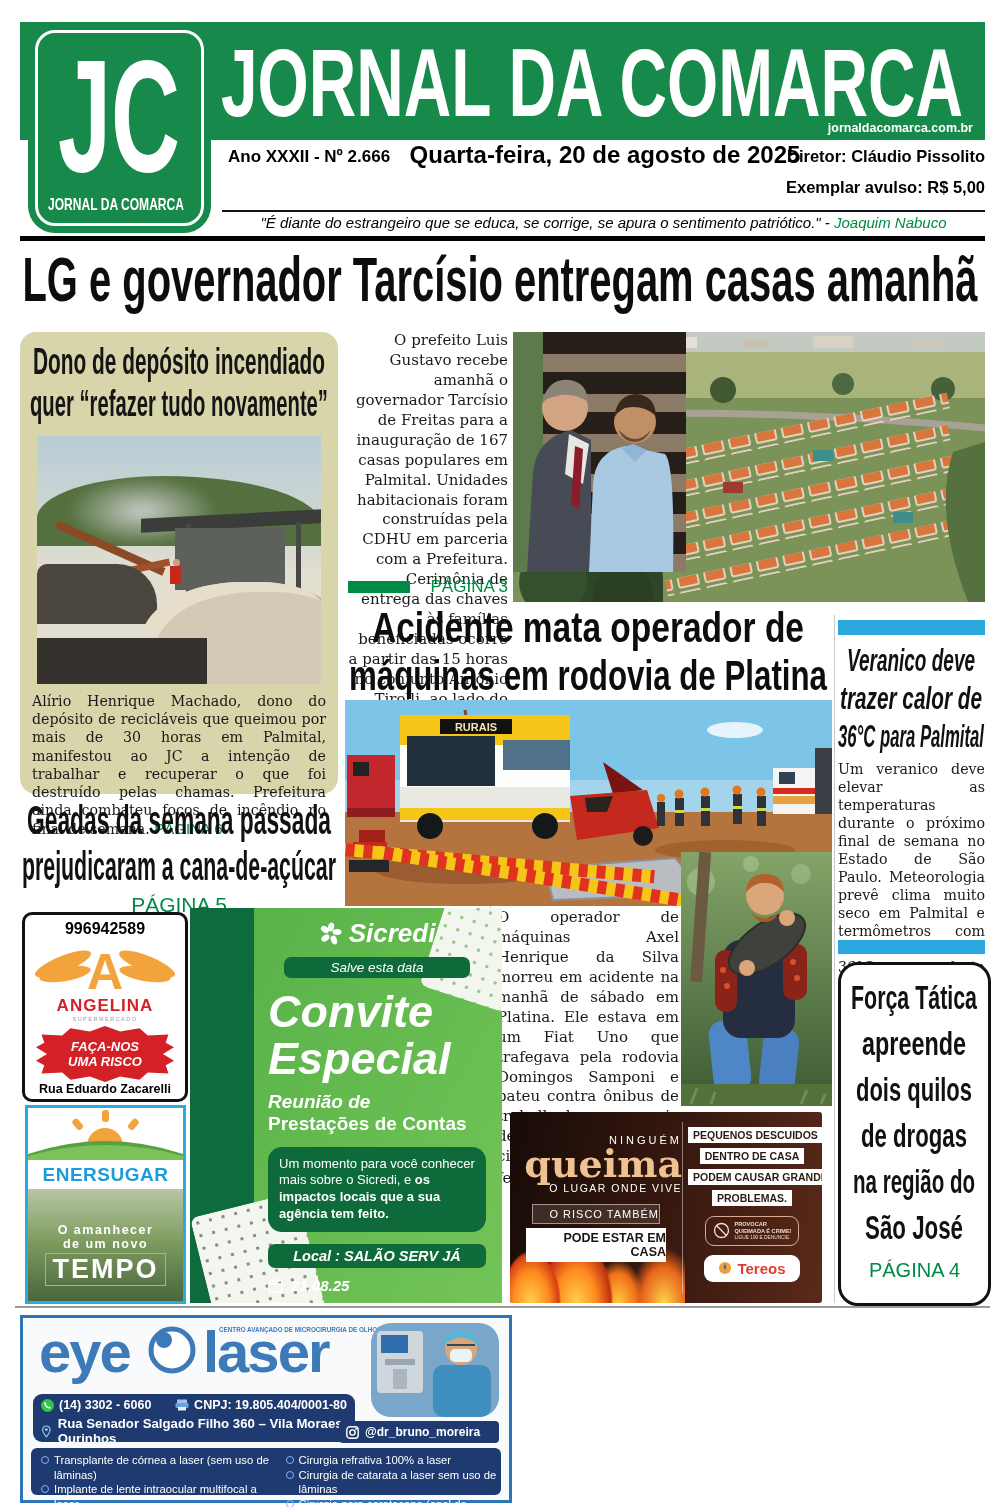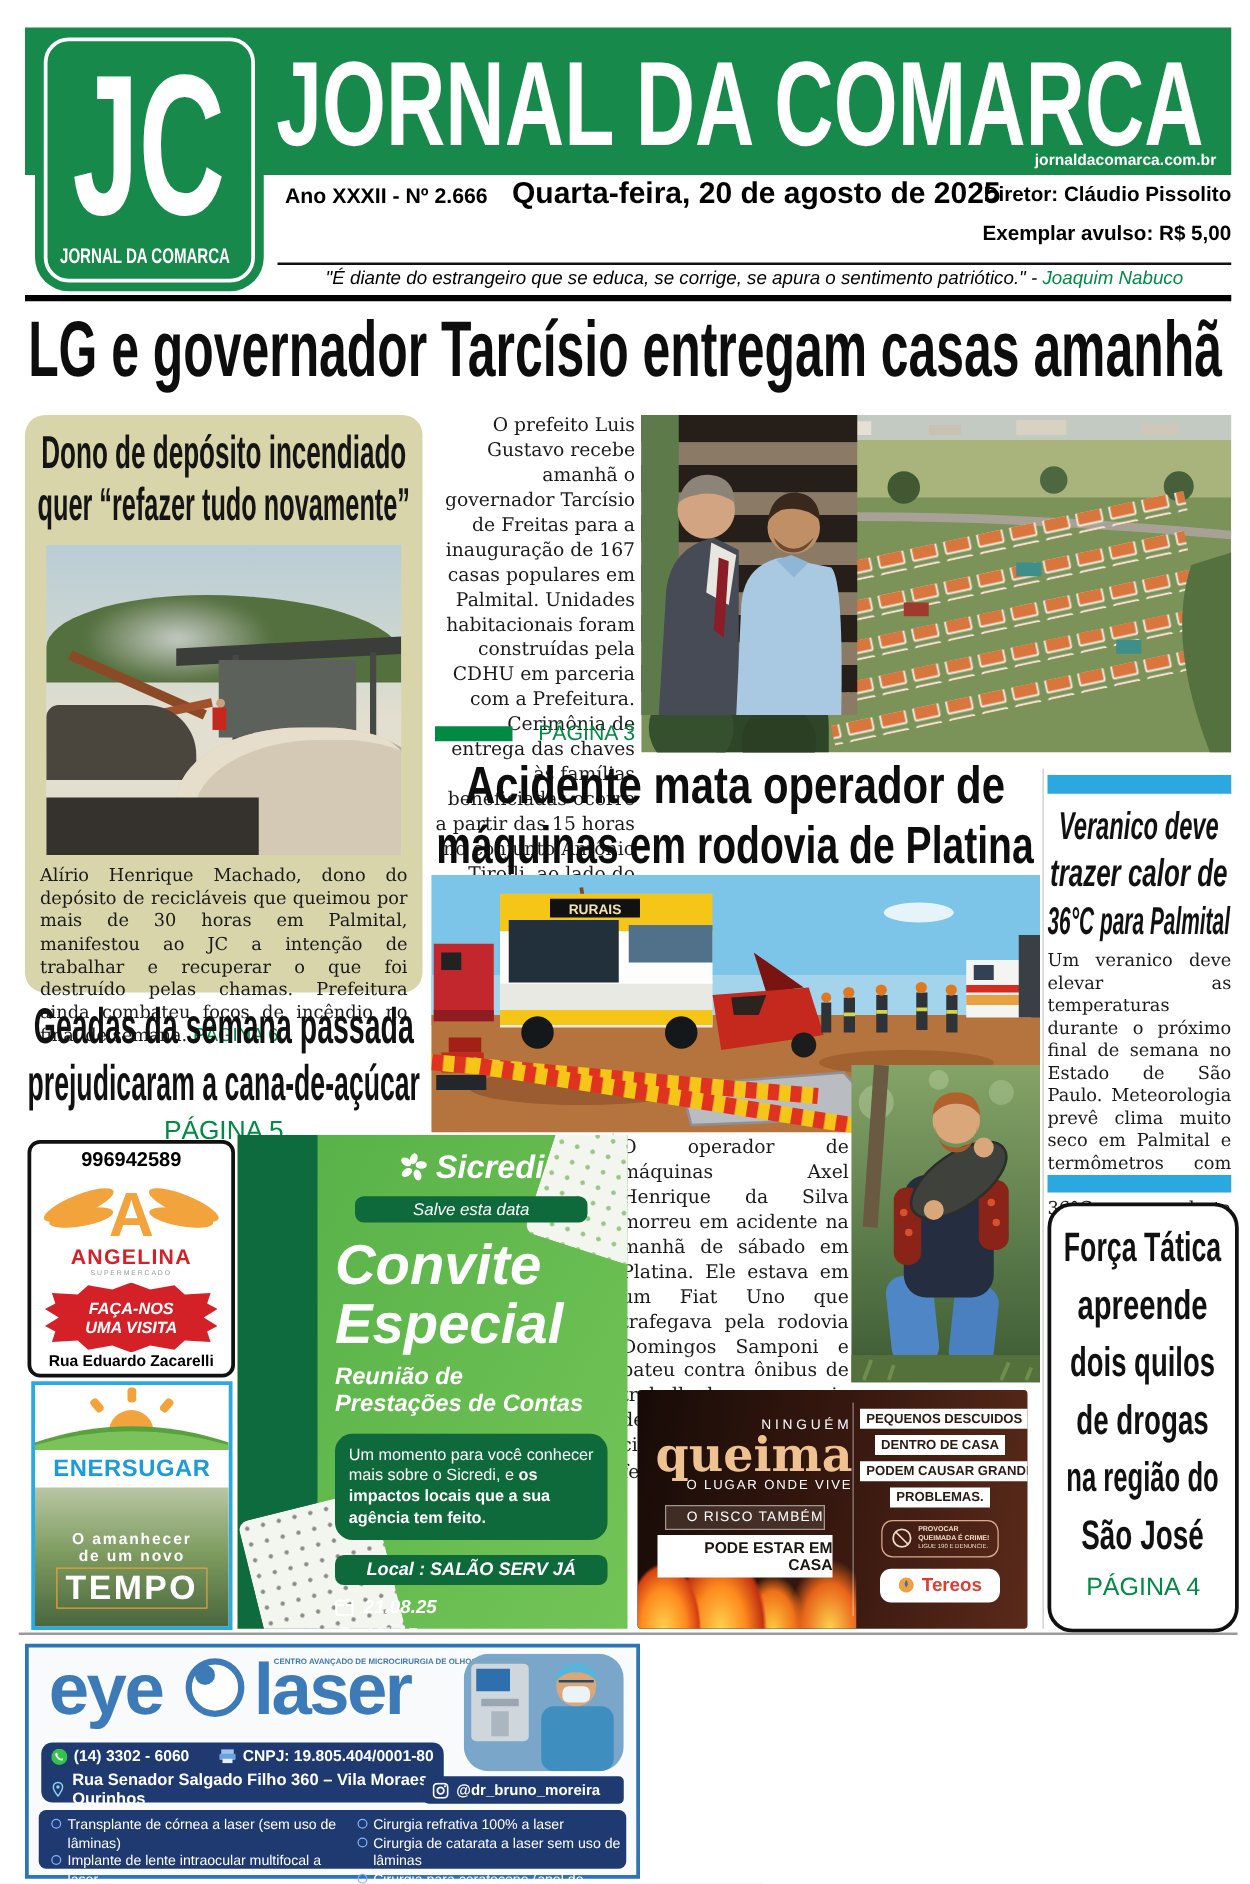--- a/index.html
+++ b/index.html
@@ -327,21 +327,21 @@
           <ellipse cx="118" cy="22" rx="30" ry="8" transform="rotate(22 118 22)"></ellipse>
           <ellipse cx="116" cy="32" rx="26" ry="7" transform="rotate(10 116 32)"></ellipse>
         </g>
         <text x="76" y="47" text-anchor="middle" font-size="50" font-weight="bold" fill="#f2a33c">A</text>
       </svg>
     </div>
     <div class="ctr" style="color:#d42027;font-weight:bold;font-size:17px;letter-spacing:1px">ANGELINA</div>
     <div class="ctr" style="color:#999;font-size:5.5px;letter-spacing:1.5px">SUPERMERCADO</div>
     <div class="star" style="width:138px;height:56px;margin:4px auto 0;display:flex;flex-direction:column;justify-content:center">
       <div class="ctr b" style="font-size:13px;font-style:italic">FAÇA-NOS</div>
-      <div class="ctr b" style="font-size:13px;font-style:italic">UMA VISITA</div>
+      <div class="ctr b" style="font-size:13px;font-style:italic">UMA RISCO</div>
     </div>
     <div class="ctr b" style="font-size:12.5px;position:absolute;bottom:3px;width:100%">Rua Eduardo Zacarelli</div>
   </div>
 
   <div class="abs ener">
     <svg width="155" height="52" viewBox="0 0 155 52">
       <g fill="#f2a33c">
         <rect x="74" y="2" width="7" height="12" rx="3"></rect>
         <rect x="46" y="10" width="7" height="12" rx="3" transform="rotate(-40 50 16)"></rect>
         <rect x="102" y="10" width="7" height="12" rx="3" transform="rotate(40 105 16)"></rect>
@@ -372,21 +372,21 @@
               <ellipse cx="6.5" cy="16" rx="3" ry="4.5" transform="rotate(235 6.5 16)"></ellipse>
               <ellipse cx="6" cy="7.5" rx="3" ry="4.5" transform="rotate(305 6 7.5)"></ellipse>
             </g>
         </svg>
         <span class="b" style="font-size:26px;font-style:italic">Sicredi</span>
       </div>
       <div class="sicpill ctr" style="width:186px;margin:8px auto 0;padding:3px 0;font-size:13.5px">Salve esta data</div>
       <div class="b" style="font-size:45px;font-style:italic;line-height:1.05;margin-top:10px">Convite</div>
       <div class="b" style="font-size:45px;font-style:italic;line-height:1.05">Especial</div>
       <div class="b" style="font-size:19px;font-style:italic;margin-top:8px">Reunião de</div>
-      <div class="b" style="font-size:19px;font-style:italic">Prestações de Contas</div>
+      <div class="b" style="font-size:19px;">Prestações de Contas</div>
       <div class="sicbox" style="margin-top:12px;padding:9px 11px;font-size:13px;line-height:1.3">
         <span>Um momento para você conhecer mais sobre o Sicredi, e </span><span class="b">os impactos locais que a sua agência tem feito.</span>
       </div>
       <div class="sicpill ctr b" style="margin-top:12px;padding:4px 0;font-size:14.5px">Local : SALÃO SERV JÁ</div>
       <div style="display:flex;align-items:center;gap:8px;margin-top:9px">
         <svg width="15" height="15" viewBox="0 0 15 15">
             <rect x="1" y="2.5" width="13" height="11.5" rx="1.5" fill="none" stroke="#fff" stroke-width="1.6"></rect>
             <line x1="1" y1="6" x2="14" y2="6" stroke="#fff" stroke-width="1.6"></line>
             <line x1="4.5" y1="1" x2="4.5" y2="4" stroke="#fff" stroke-width="1.6"></line>
             <line x1="10.5" y1="1" x2="10.5" y2="4" stroke="#fff" stroke-width="1.6"></line>

